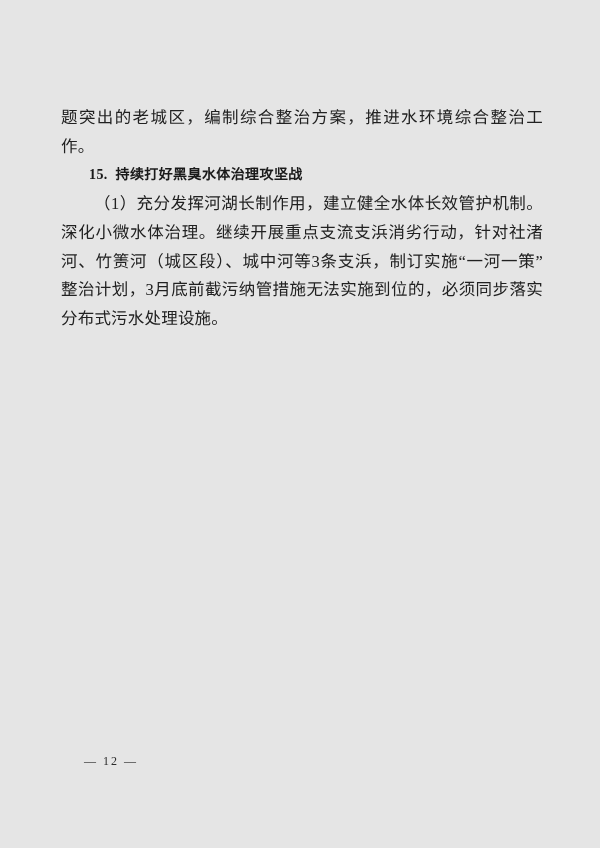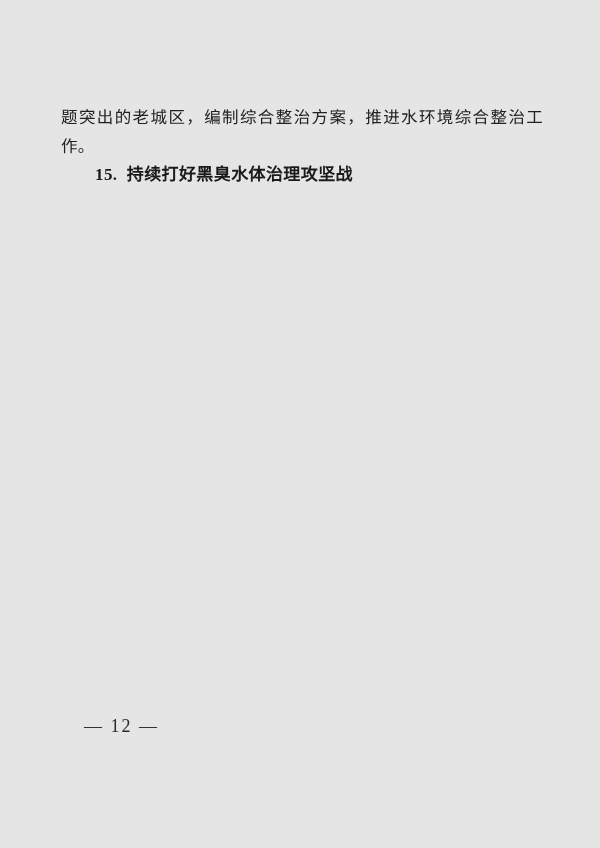--- a/index.html
+++ b/index.html
@@ -31,40 +31,41 @@
     text-indent: 2em;
     letter-spacing: 0.2px;
     color: #212121;
     font-weight: 400;
   }
   .para.no-indent {
     text-indent: 0;
   }
   .heading {
     margin: 0;
-    font-size: 17px;
+    font-size: 14px;
     line-height: 28.7px;
     text-indent: 2em;
     font-weight: 700;
     letter-spacing: 0.4px;
     color: #1a1a1a;
     white-space: pre-wrap;
   }
   .page-number {
     position: absolute;
     left: 84px;
-    top: 716px;
-    font-size: 18px;
+    top: 754px;
+    font-size: 12px;
     letter-spacing: 2px;
     color: #2a2a2a;
     font-family: "Liberation Serif", serif;
   }
 </style>
 </head>
 <body>
 
 <div class="page">
   <div class="content">
     <p class="para no-indent">题突出的老城区，编制综合整治方案，推进水环境综合整治工作。</p>
     <h3 class="heading">15.  持续打好黑臭水体治理攻坚战</h3>
+    <p class="para">（1）充分发挥河湖长制作用，建立健全水体长效管护机制。深化小微水体治理。继续开展重点支流支浜消劣行动，针对社渚河、竹箦河（城区段）、城中河等3条支浜，制订实施“一河一策”整治计划，3月底前截污纳管措施无法实施到位的，必须同步落实分布式污水处理设施。</p>
   </div>
   <div class="page-number">— 12 —</div>
 </div>
 
 </body></html>

